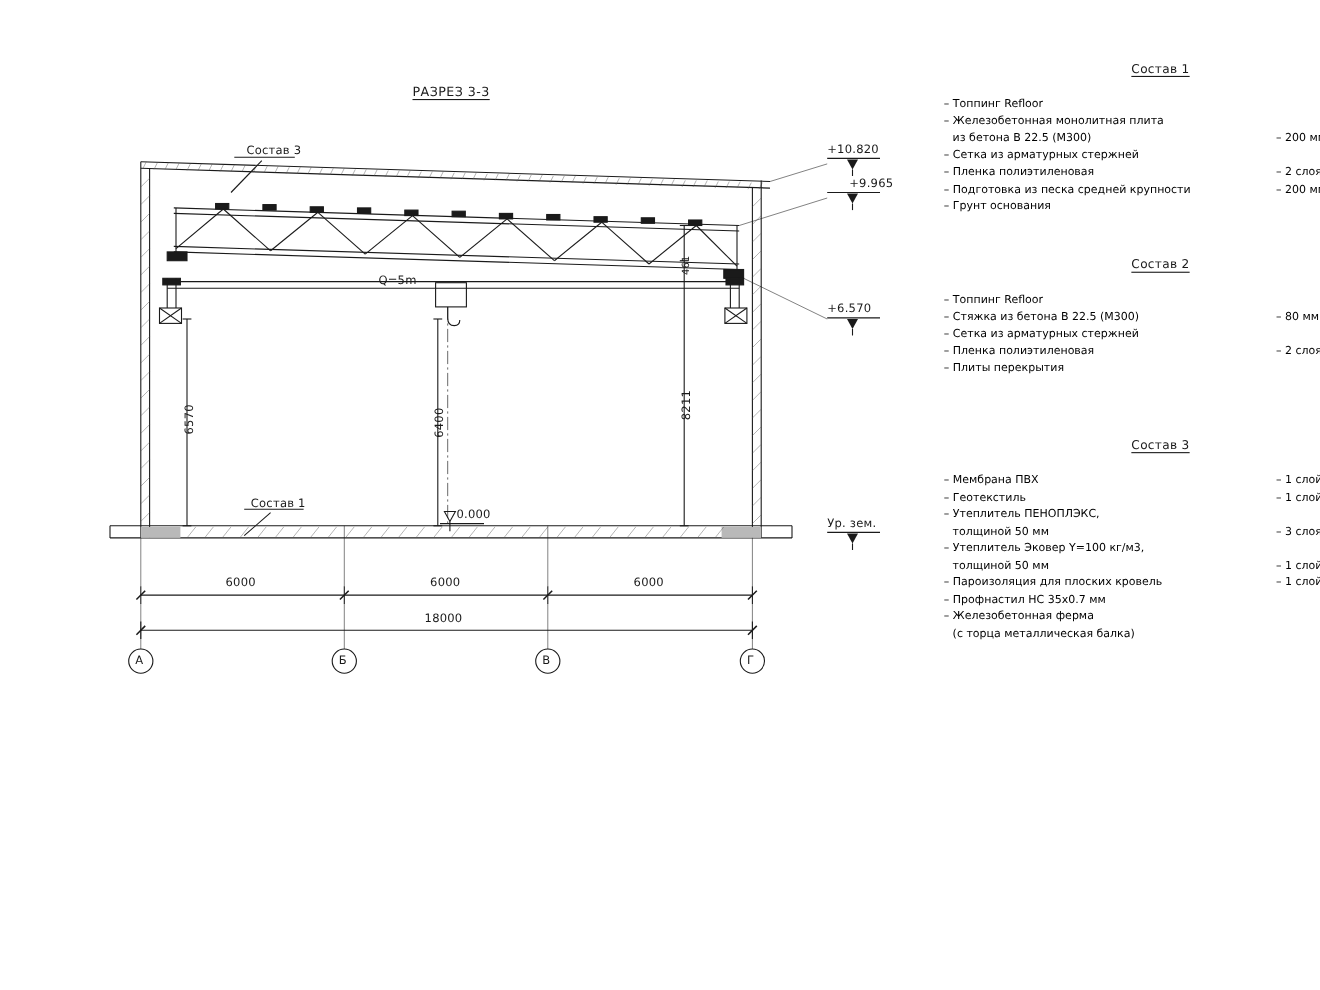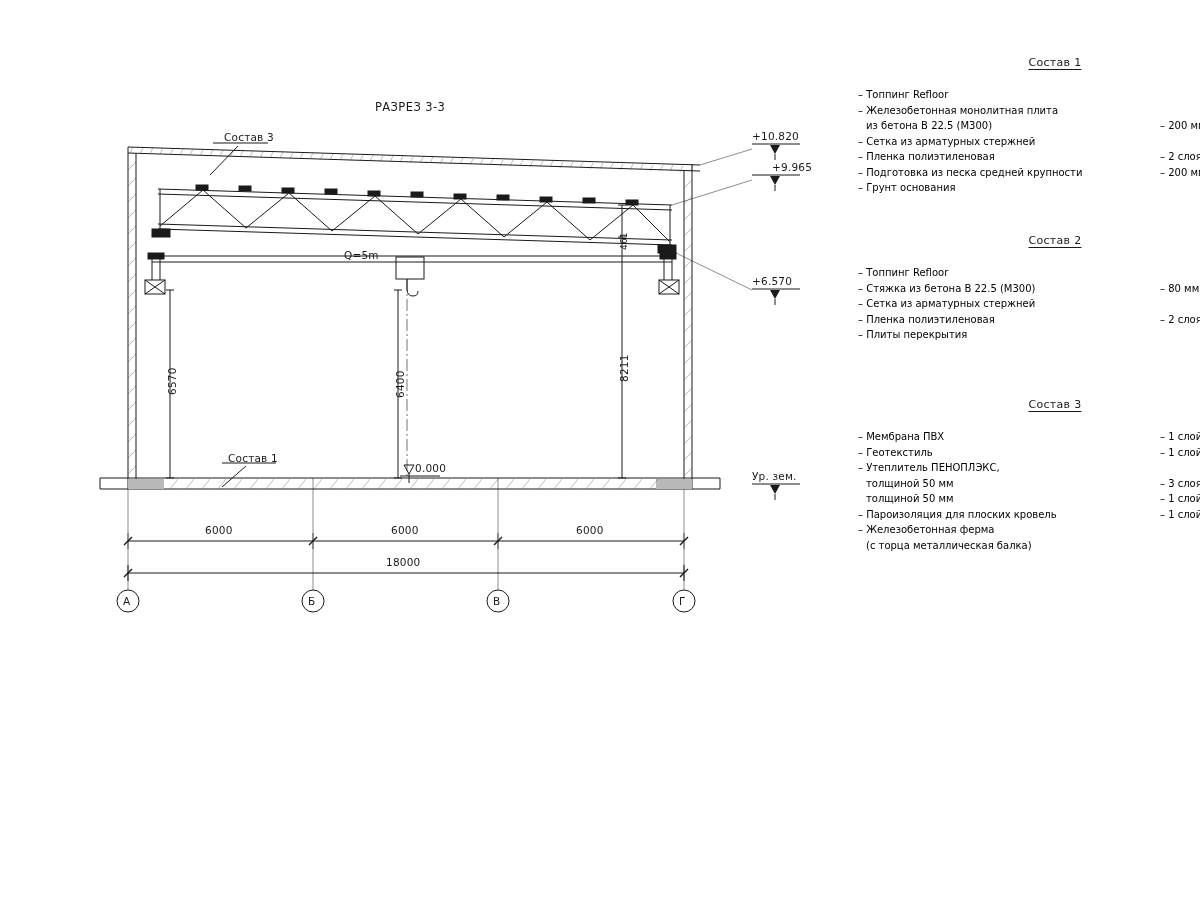--- a/index.html
+++ b/index.html
@@ -29,22 +29,22 @@
     color: #1a1a1a;
     white-space: nowrap;
     letter-spacing: 0.2px;
   }
   .lbl-sm {
     font-size: 9px;
   }
   .title {
     font-size: 11.5px;
     letter-spacing: 0.4px;
+    text-decoration: underline;
     text-underline-offset: 3px;
-    margin-top: 24px;
   }
   .spec-title {
     font-size: 11px;
     letter-spacing: 0.3px;
     text-decoration: underline;
     text-underline-offset: 3px;
   }
   .vert {
     transform: rotate(-90deg);
     transform-origin: left top;
@@ -463,29 +463,37 @@
       <span class="val">– 1 слой</span>
     </div>
     <div class="spec-row">
       <span class="txt">– Утеплитель ПЕНОПЛЭКС,</span>
       <span class="val"></span>
     </div>
     <div class="spec-row cont">
       <span class="txt">толщиной 50 мм</span>
       <span class="val">– 3 слоя</span>
     </div>
+    <div class="spec-row">
+      <span class="txt">– Утеплитель Эковер Y=100 кг/м3,</span>
+      <span class="val"></span>
+    </div>
     <div class="spec-row cont">
       <span class="txt">толщиной 50 мм</span>
       <span class="val">– 1 слой</span>
     </div>
     <div class="spec-row">
       <span class="txt">– Пароизоляция для плоских кровель</span>
       <span class="val">– 1 слой</span>
     </div>
     <div class="spec-row">
+      <span class="txt">– Профнастил НС 35х0.7 мм</span>
+      <span class="val"></span>
+    </div>
+    <div class="spec-row">
       <span class="txt">– Железобетонная ферма</span>
       <span class="val"></span>
     </div>
     <div class="spec-row cont">
       <span class="txt">(с торца металлическая балка)</span>
       <span class="val"></span>
     </div>
   </div>
 
 </div>

